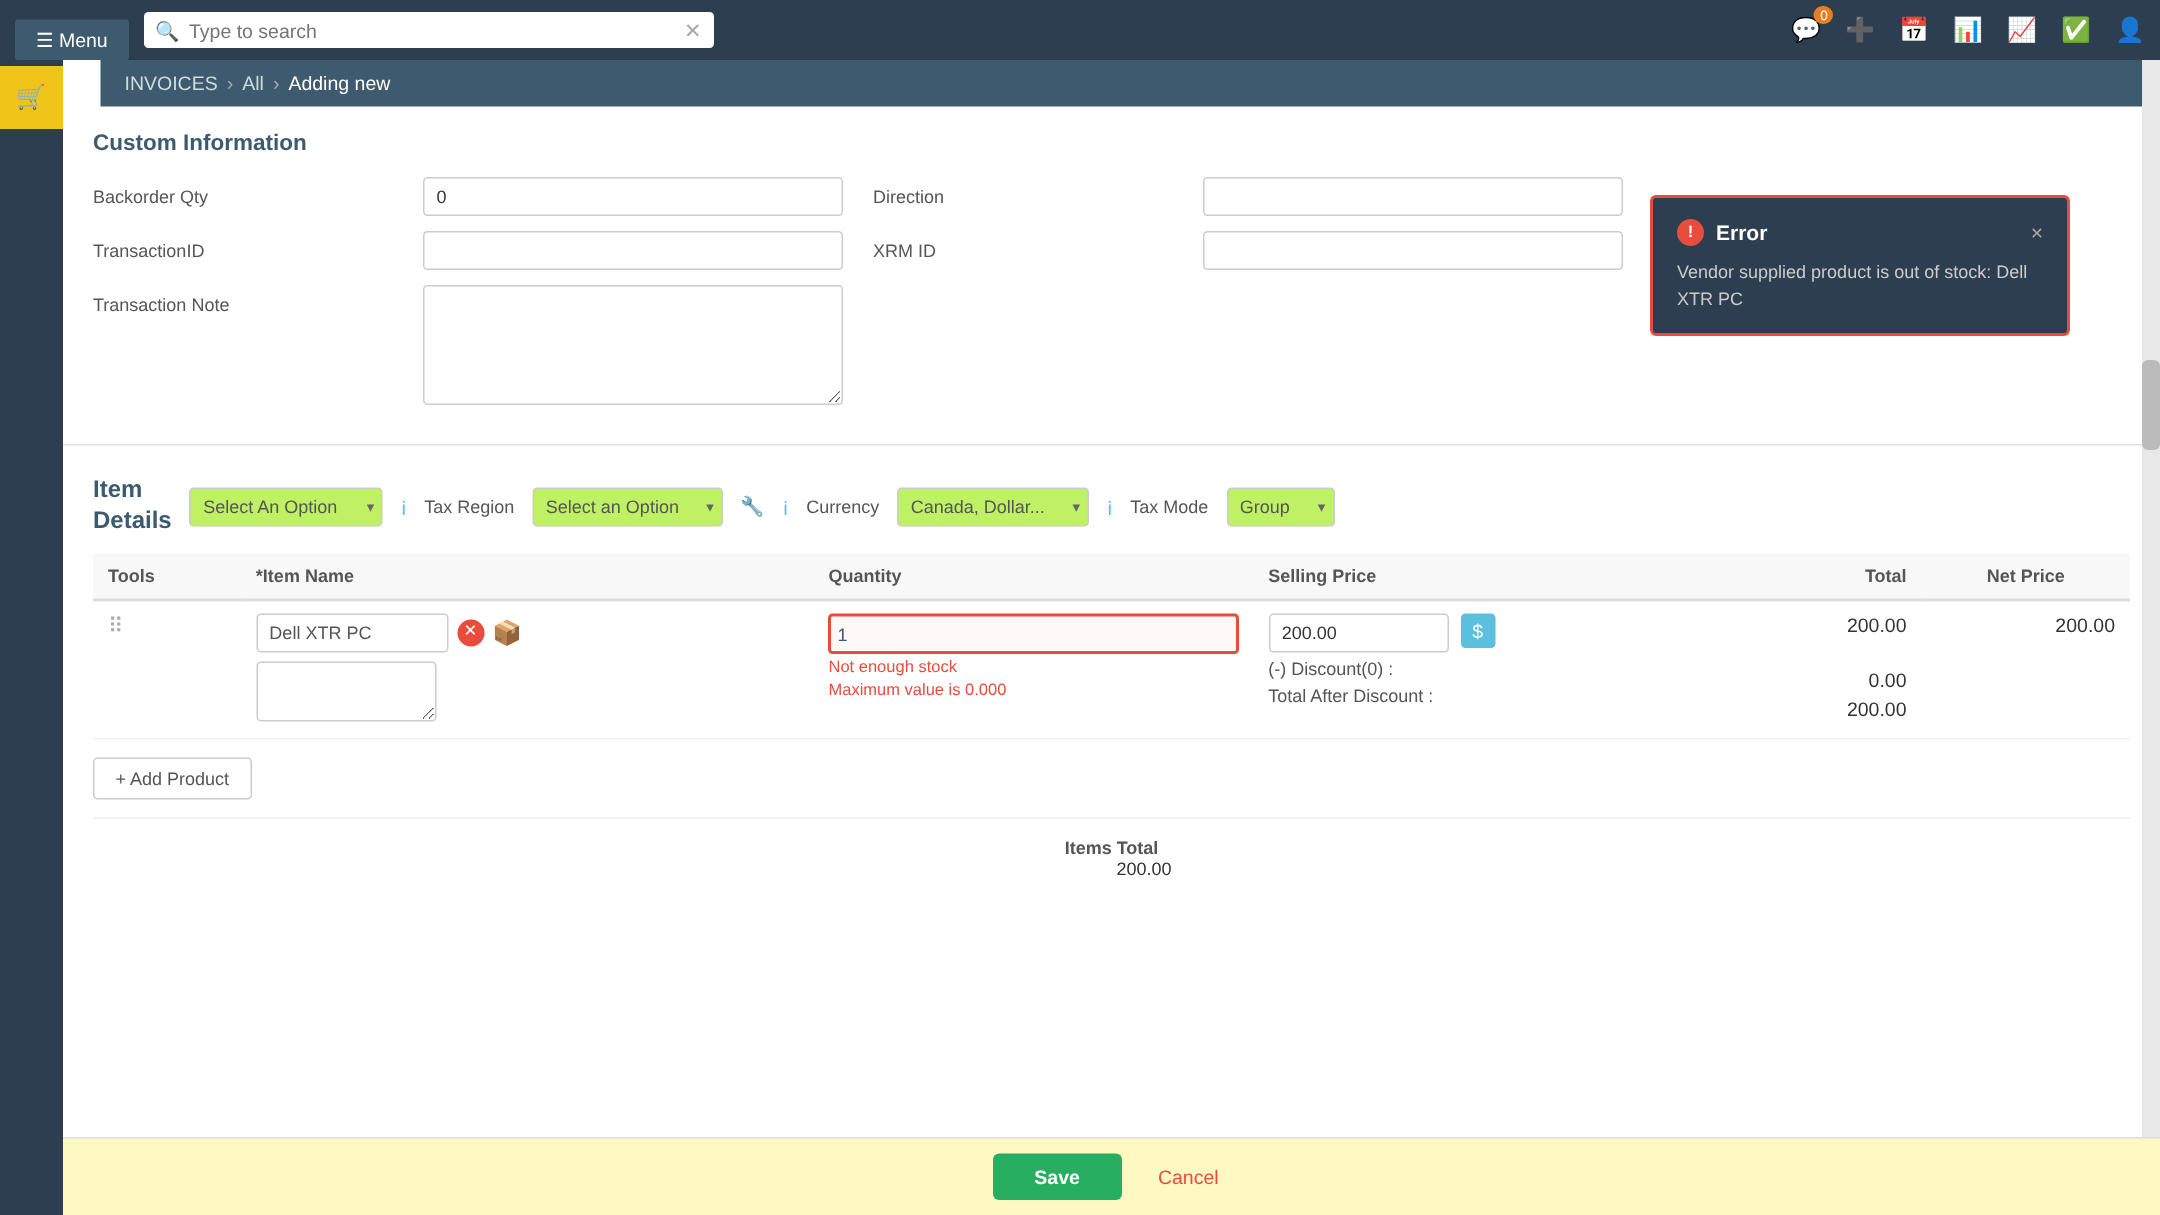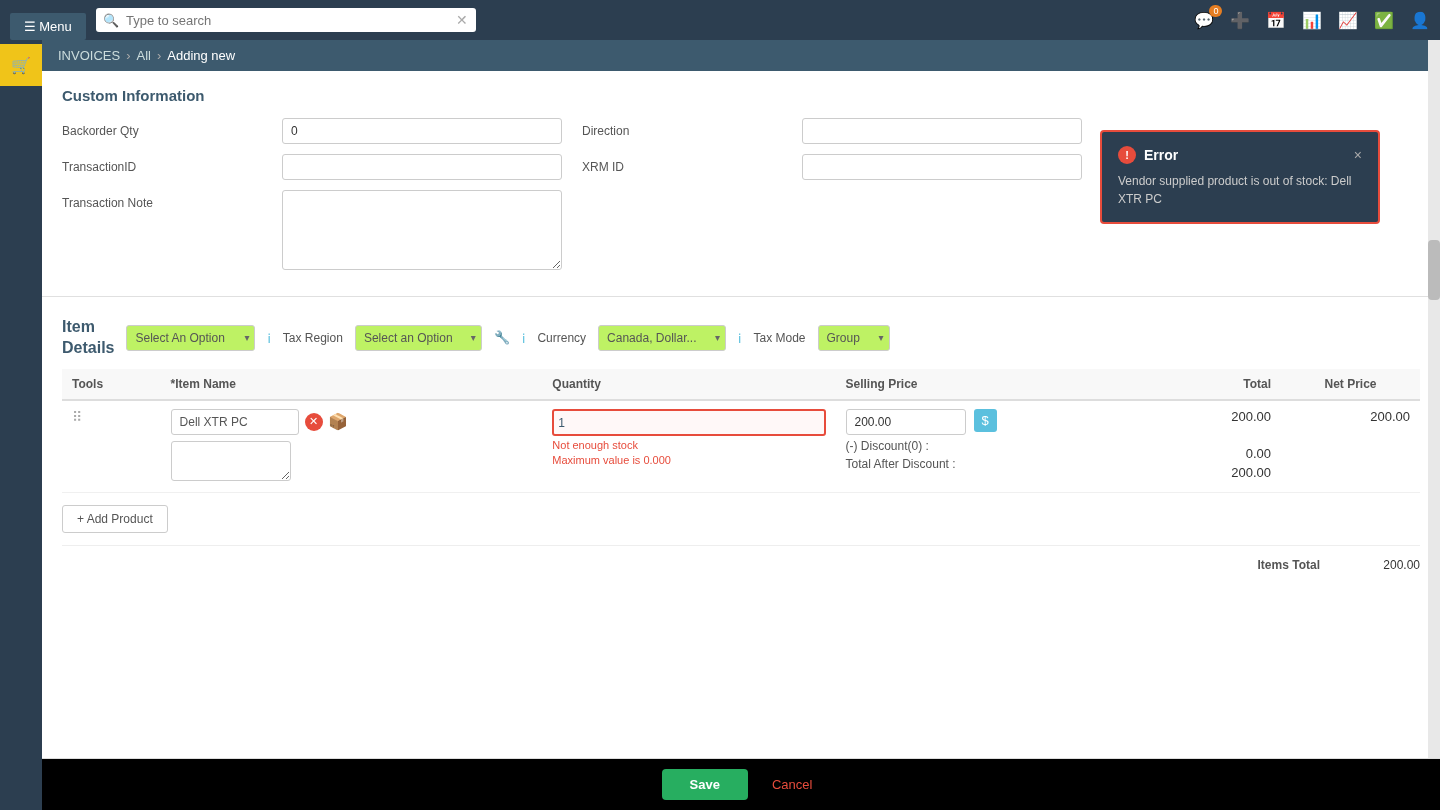--- a/index.html
+++ b/index.html
@@ -96,20 +96,21 @@
 
     
     .breadcrumb {
       background: #3d5a6e;
       color: #aac;
       padding: 8px 16px;
       font-size: 12px;
       display: flex;
       align-items: flex-start;
       gap: 6px;
+      margin-left: 25px;
     }
     .breadcrumb .sep { color: #aaa; }
     .breadcrumb span { color: #cdd; }
     .breadcrumb .current { color: white; }
 
     
     .section {
       padding: 16px 20px;
     }
     .section-title {
@@ -340,31 +341,31 @@
     
     .totals-section {
       margin: 0 20px;
       border-top: 1px solid #eee;
       padding-top: 8px;
     }
     .totals-row {
       display: flex;
       justify-content: flex-end;
       align-items: center;
-      gap: 20px;
       padding: 4px 0;
+      flex-direction: column;
     }
     .totals-label { font-size: 12px; font-weight: bold; color: #555; }
     .totals-value { font-size: 12px; color: #333; width: 80px; text-align: right; }
 
     
     .bottom-bar {
       position: fixed;
       bottom: 0; left: 42px; right: 0;
-      background: #000000;
+      background: #fef9c3;
       border-top: 1px solid #ddd;
       padding: 10px 20px;
       display: flex;
       justify-content: center;
       gap: 16px;
       z-index: 100;
     }
     .save-btn {
       background: #27ae60;
       color: white;

